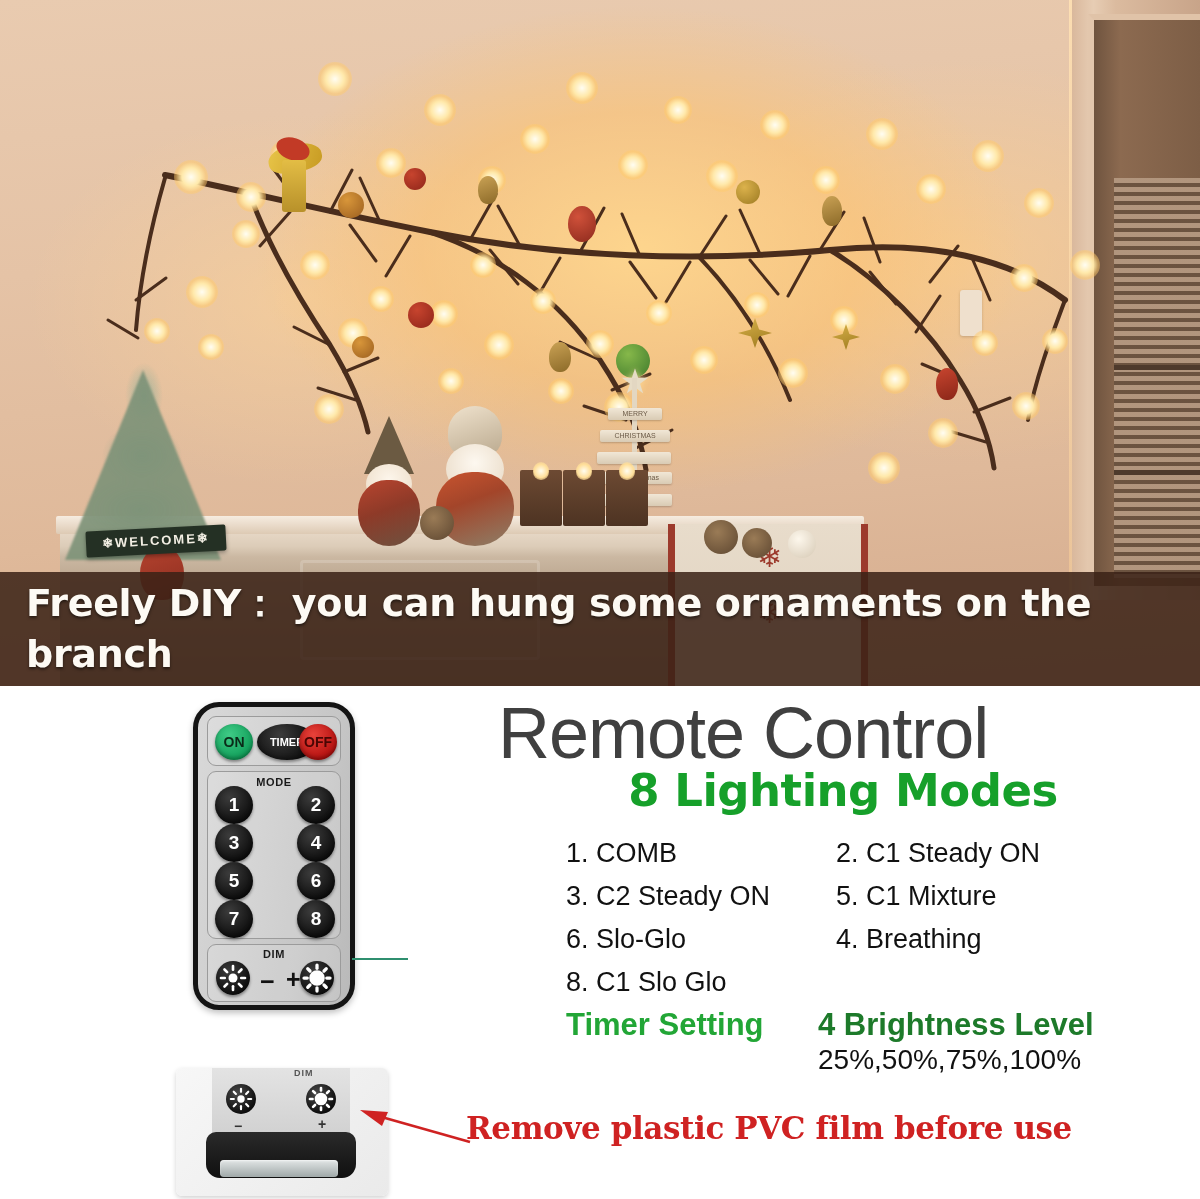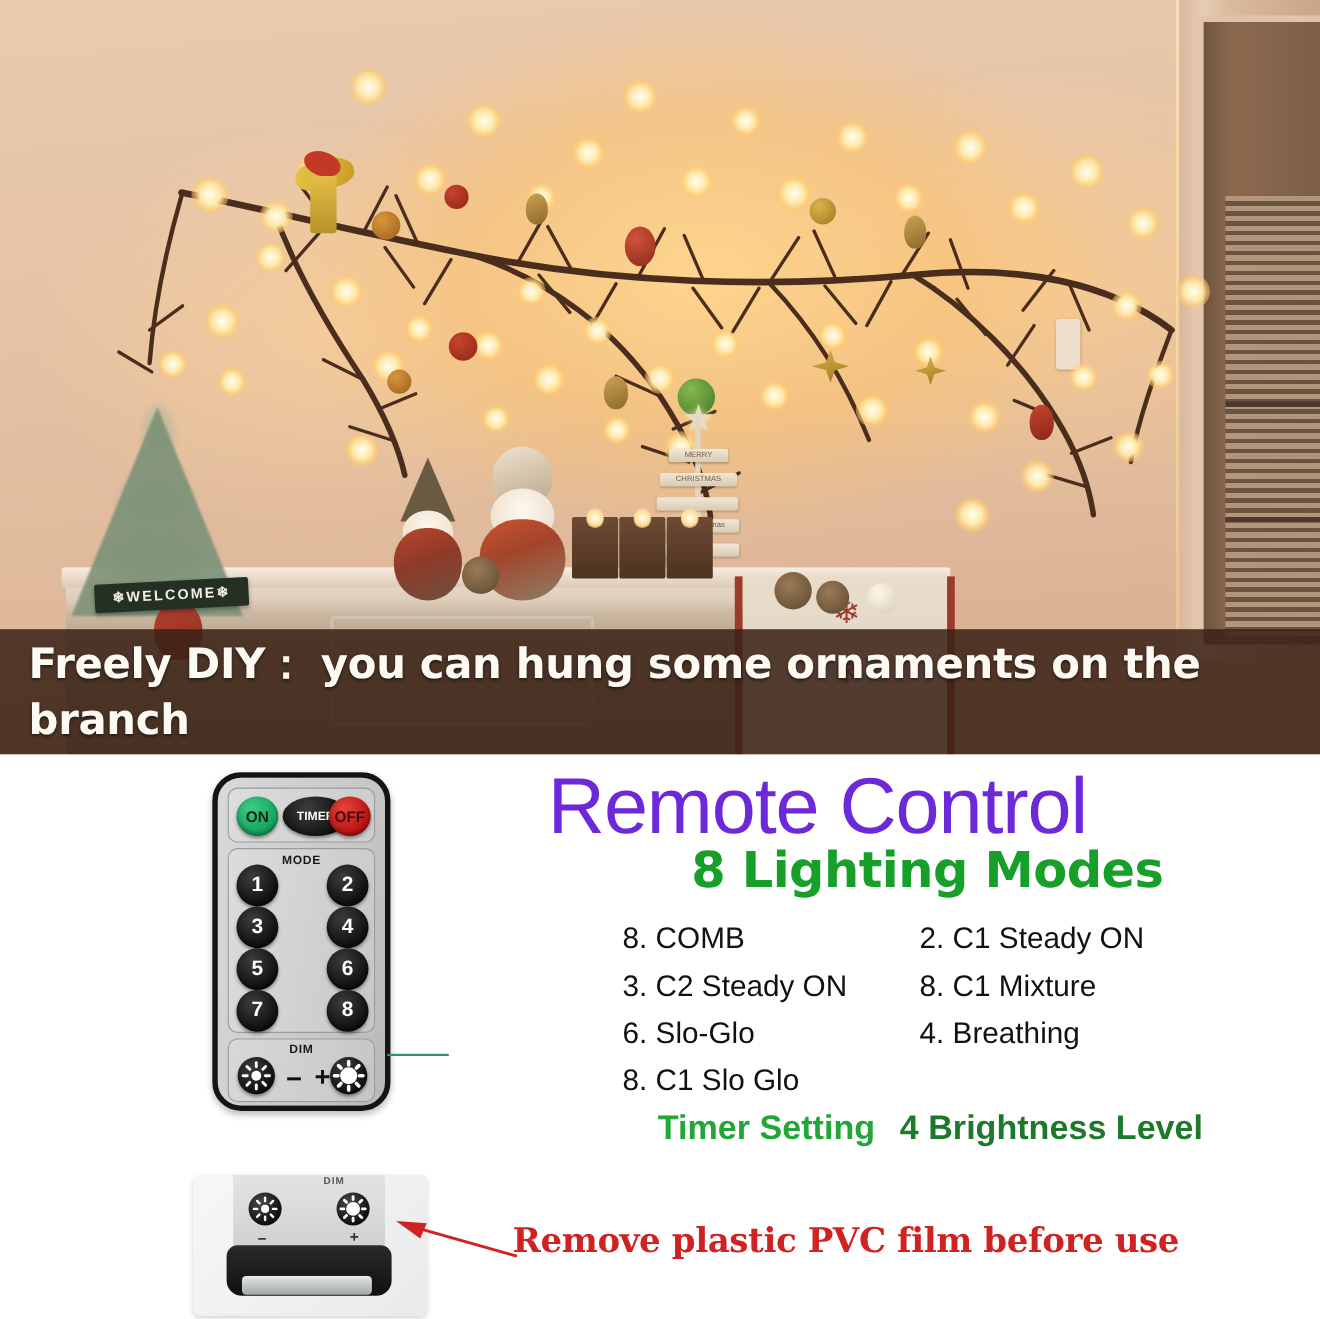--- a/index.html
+++ b/index.html
@@ -221,21 +221,21 @@
     font-family:"Liberation Sans", sans-serif; line-height:1;
   }
   .leader{
     position:absolute; left:352px; top:958px; width:56px; height:2px;
     background:#2f8f6f;
   }
 
   
   .h-remote{
     position:absolute; left:498px; top:697px; width:690px;
-    color:#6d28d9; font-size:72px; font-weight:normal; line-height:1;
+    color:#404040; font-size:72px; font-weight:normal; line-height:1;
     font-family:"Liberation Sans", sans-serif; letter-spacing:-1px;
     white-space:nowrap;
   }
   .h-modes{
     position:absolute; left:498px; top:768px; width:690px; text-align:center;
     color:#16a02a; font-size:45px; font-weight:bold; line-height:1;
     font-family:"DejaVu Sans", sans-serif; letter-spacing:-.5px;
   }
 
   
@@ -522,34 +522,35 @@
       </div>
     </div>
   </div>
 </div>
 <div class="leader"></div>
 
 <div class="h-remote">Remote Control</div>
 <div class="h-modes">8 Lighting Modes</div>
 
 <div class="modes">
-  <div class="mode-item">8. COMB</div>
+  <div class="mode-item">1. COMB</div>
   <div class="mode-item">2. C1 Steady ON</div>
   <div class="mode-item">3. C2 Steady ON</div>
-  <div class="mode-item">8. C1 Mixture</div>
+  <div class="mode-item">5. C1 Mixture</div>
   <div class="mode-item">6. Slo-Glo</div>
   <div class="mode-item">4. Breathing</div>
   <div class="mode-item">8. C1 Slo Glo</div>
 </div>
 
-<div class="spec" style="left:566px; top:1008px;margin-left:32px;">
+<div class="spec" style="left:566px; top:1008px;">
   <div class="spec-title" style="color:#22a636;">Timer Setting</div>
 </div>
 <div class="spec" style="left:818px; top:1008px;">
   <div class="spec-title" style="color:#1d7a2a;">4 Brightness Level</div>
+  <div class="spec-value">25%,50%,75%,100%</div>
 </div>
 
 <div class="photo-remote">
   <div class="pr-face">
     <div class="pr-knob" style="left:14px;top:34px;">
       <svg viewBox="0 0 24 24">
           <g fill="#fff">
             <circle cx="12" cy="12" r="3.4"></circle>
       <g stroke="#fff" stroke-width="2" stroke-linecap="round">
       <line x1="12" y1="2.6" x2="12" y2="5.4"></line>

